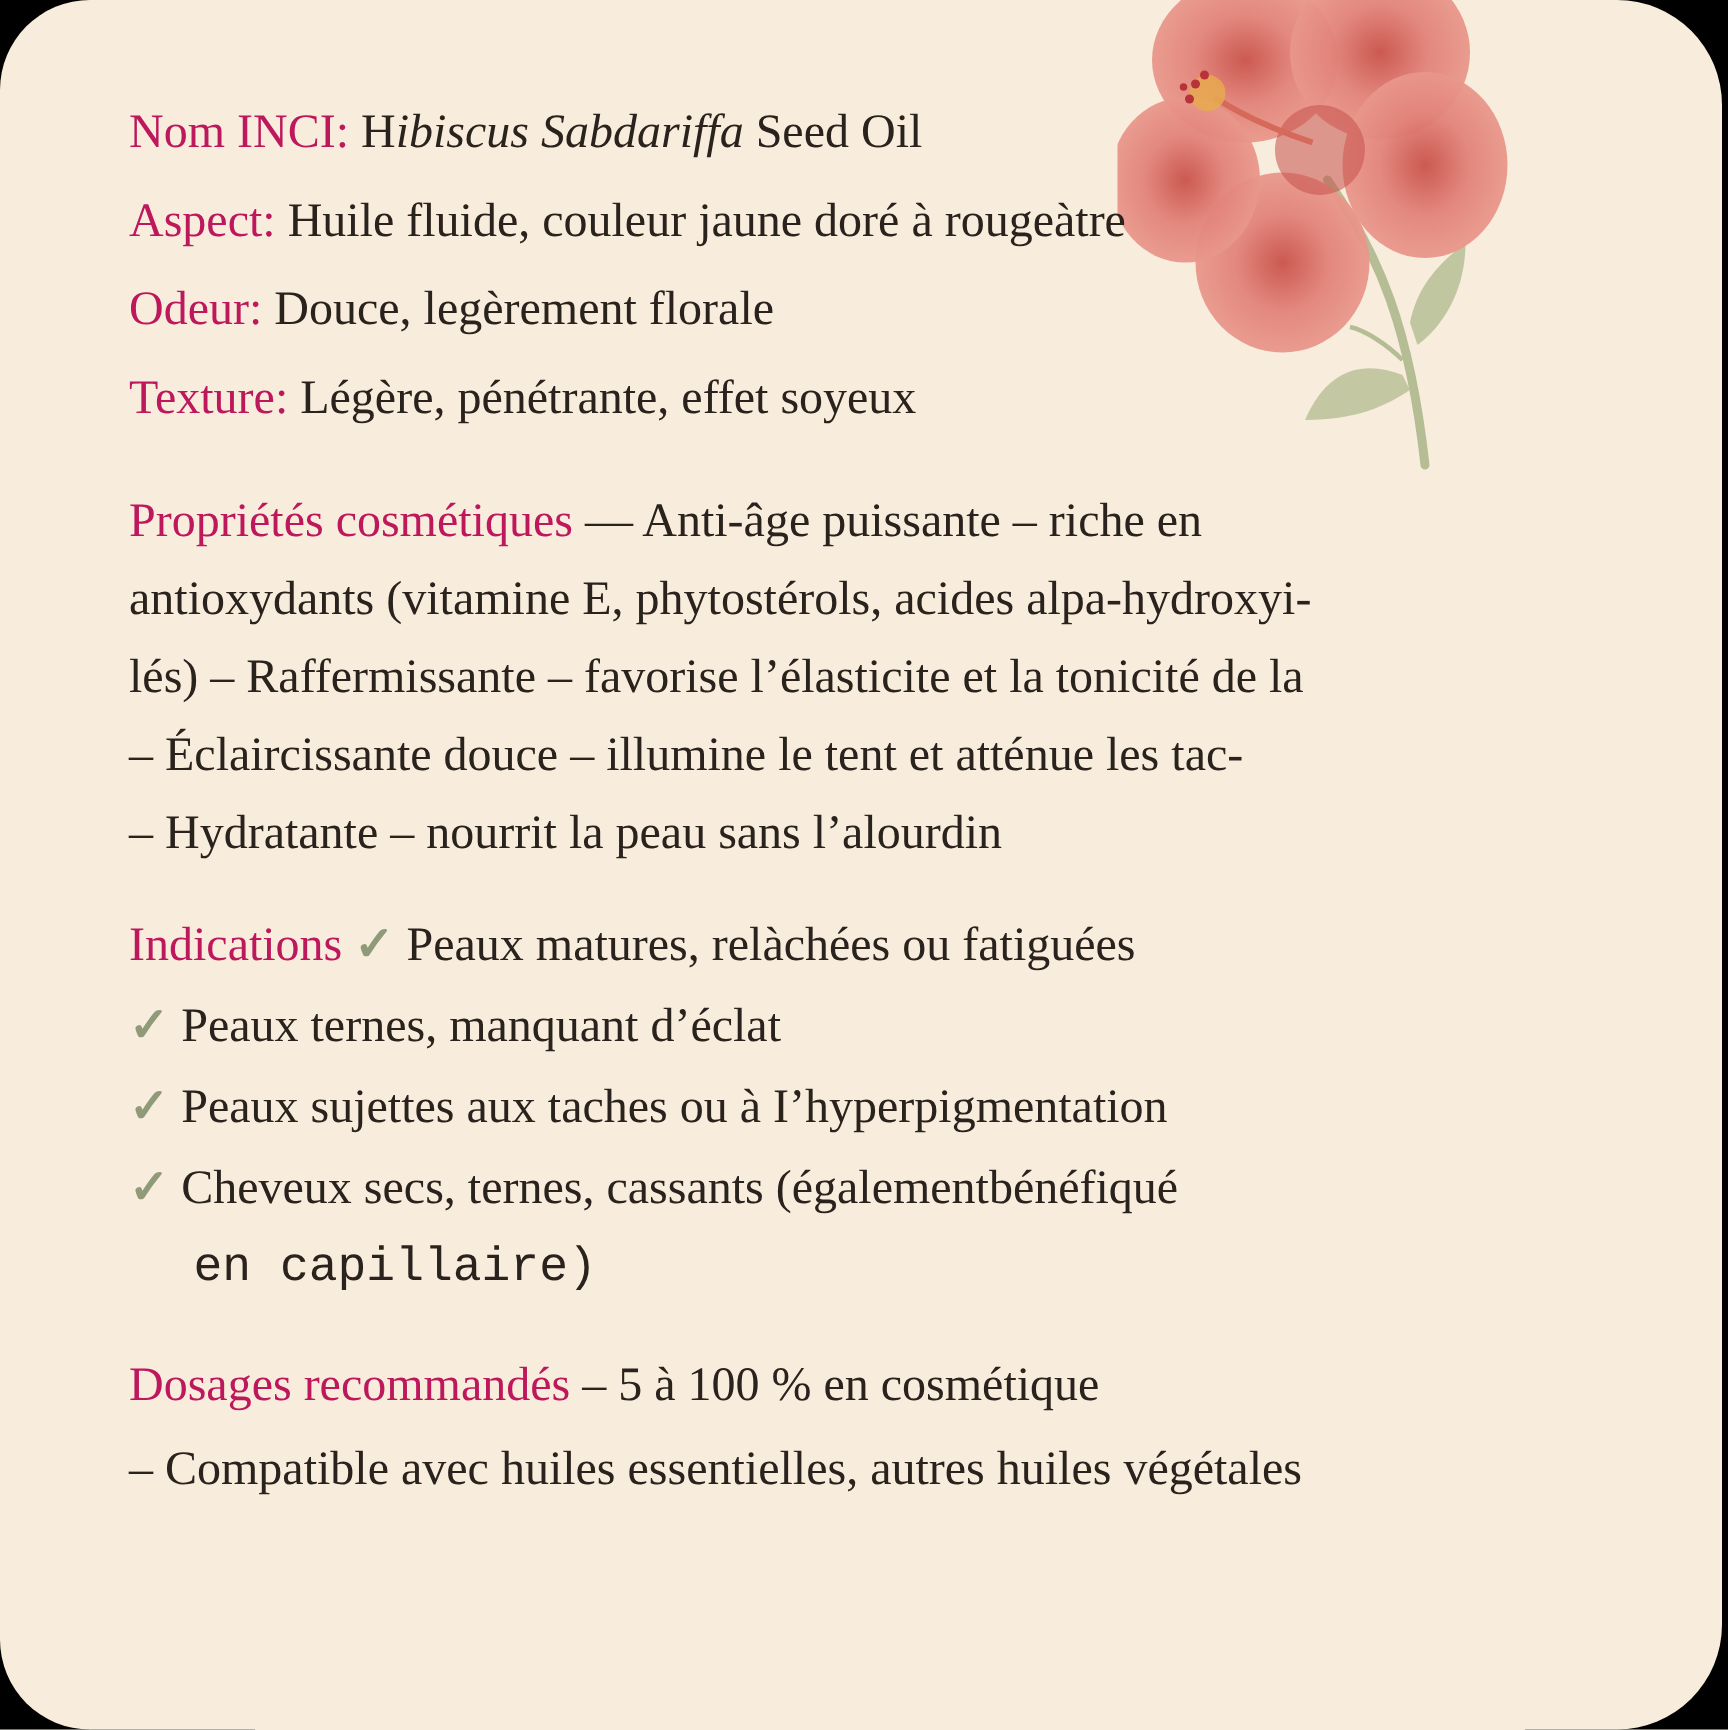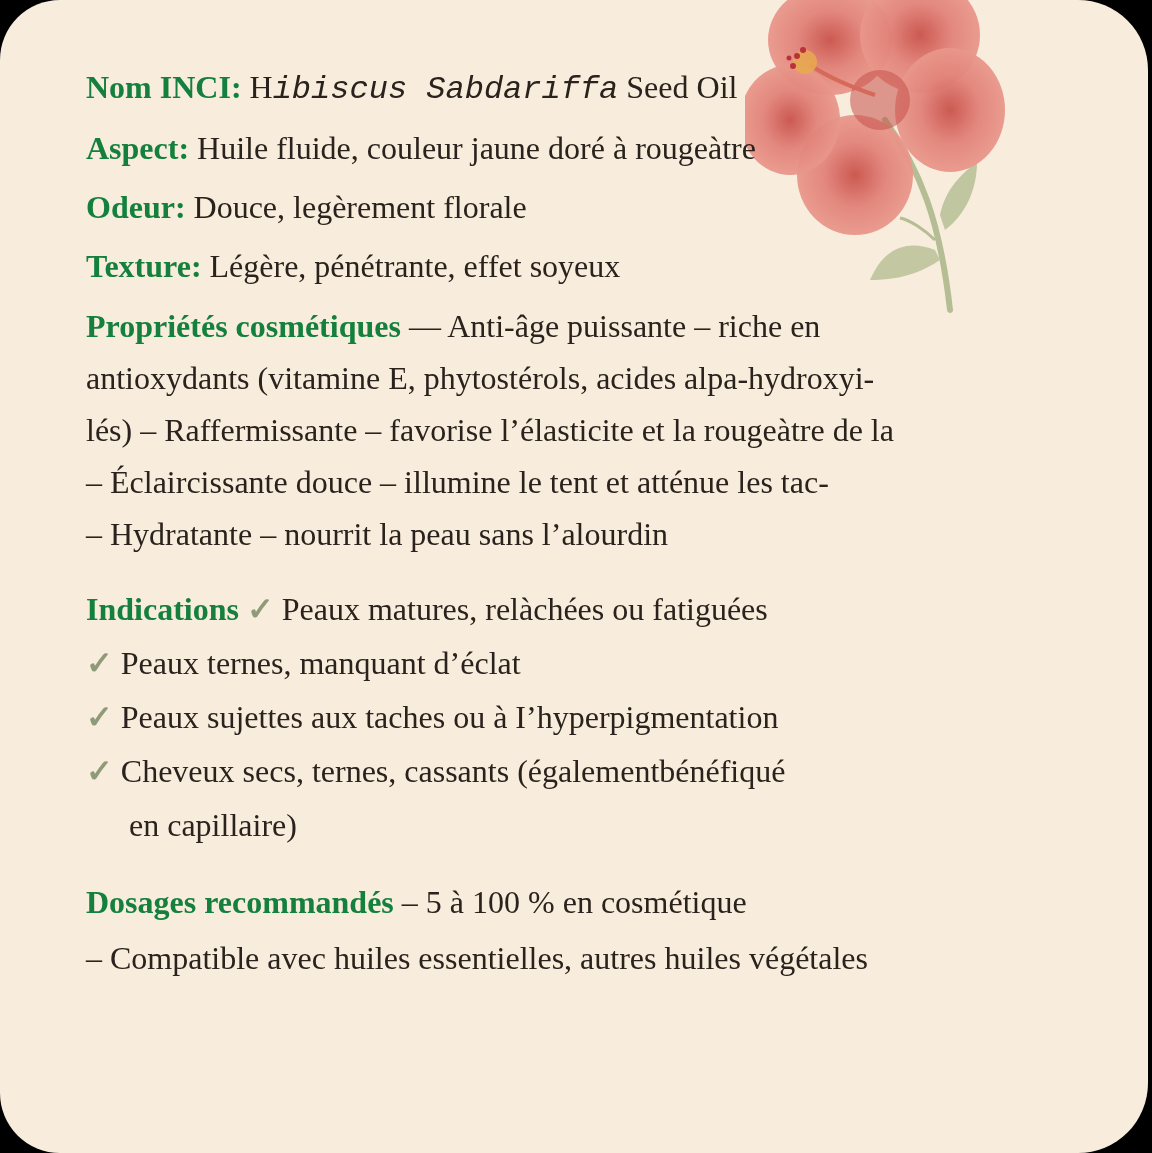--- a/index.html
+++ b/index.html
@@ -16,28 +16,28 @@
     border-radius:60px 70px 70px 60px;
     overflow:hidden;
   }
   .flower { position:absolute; left:745px; top:-10px; width:300px; height:340px; }
   .content {
     position:absolute; left:86px; top:58px; width:990px;
     font-family:"Liberation Serif", "DejaVu Serif", serif;
     font-size:32px; line-height:59px;
   }
   .row { white-space:nowrap; }
-  b { font-weight:bold; color:#15803d; }
-  .it { font-style:italic;font-family:Liberation Mono, monospace; }
+  b { font-weight:normal; color:#be185d; }
+  .it { font-style:italic; }
   .section { margin-top:22px; }
   .para { line-height:52px; }
-  .para.props { margin-top:4px; }
+  .para.props { margin-top:26px; }
   .ind { line-height:54px; }
   .check { color:#8f9a78; font-weight:bold; margin-right:8px; }
-  .indent { padding-left:43px; }
+  .indent { padding-left:43px;font-family:Liberation Mono, monospace; }
   .dos { margin-top:22px; line-height:56px; }
 </style>
 </head>
 <body>
 
 <div class="card">
 
   <svg class="flower" viewBox="0 0 300 340">
     <defs>
       <radialGradient id="pg" cx="0.5" cy="0.5" r="0.6">
@@ -80,21 +80,21 @@
     <div class="row">
       <b>Odeur:</b><span> Douce, legèrement florale</span>
     </div>
     <div class="row">
       <b>Texture:</b><span> Légère, pénétrante, effet soyeux</span>
     </div>
 
     <div class="para props">
       <div class="row"><b>Propriétés cosmétiques</b><span> — Anti-âge puissante – riche en</span></div>
       <div class="row">antioxydants (vitamine E, phytostérols, acides alpa-hydroxyi-</div>
-      <div class="row">lés) – Raffermissante – favorise l’élasticite et la rougeàtre de la</div>
+      <div class="row">lés) – Raffermissante – favorise l’élasticite et la tonicité de la</div>
       <div class="row">– Éclaircissante douce – illumine le tent et atténue les tac-</div>
       <div class="row">– Hydratante – nourrit la peau sans l’alourdin</div>
     </div>
 
     <div class="ind section">
       <div class="row">
         <b>Indications</b>
         <span class="check">✓</span><span>Peaux matures, relàchées ou fatiguées</span>
       </div>
       <div class="row">

